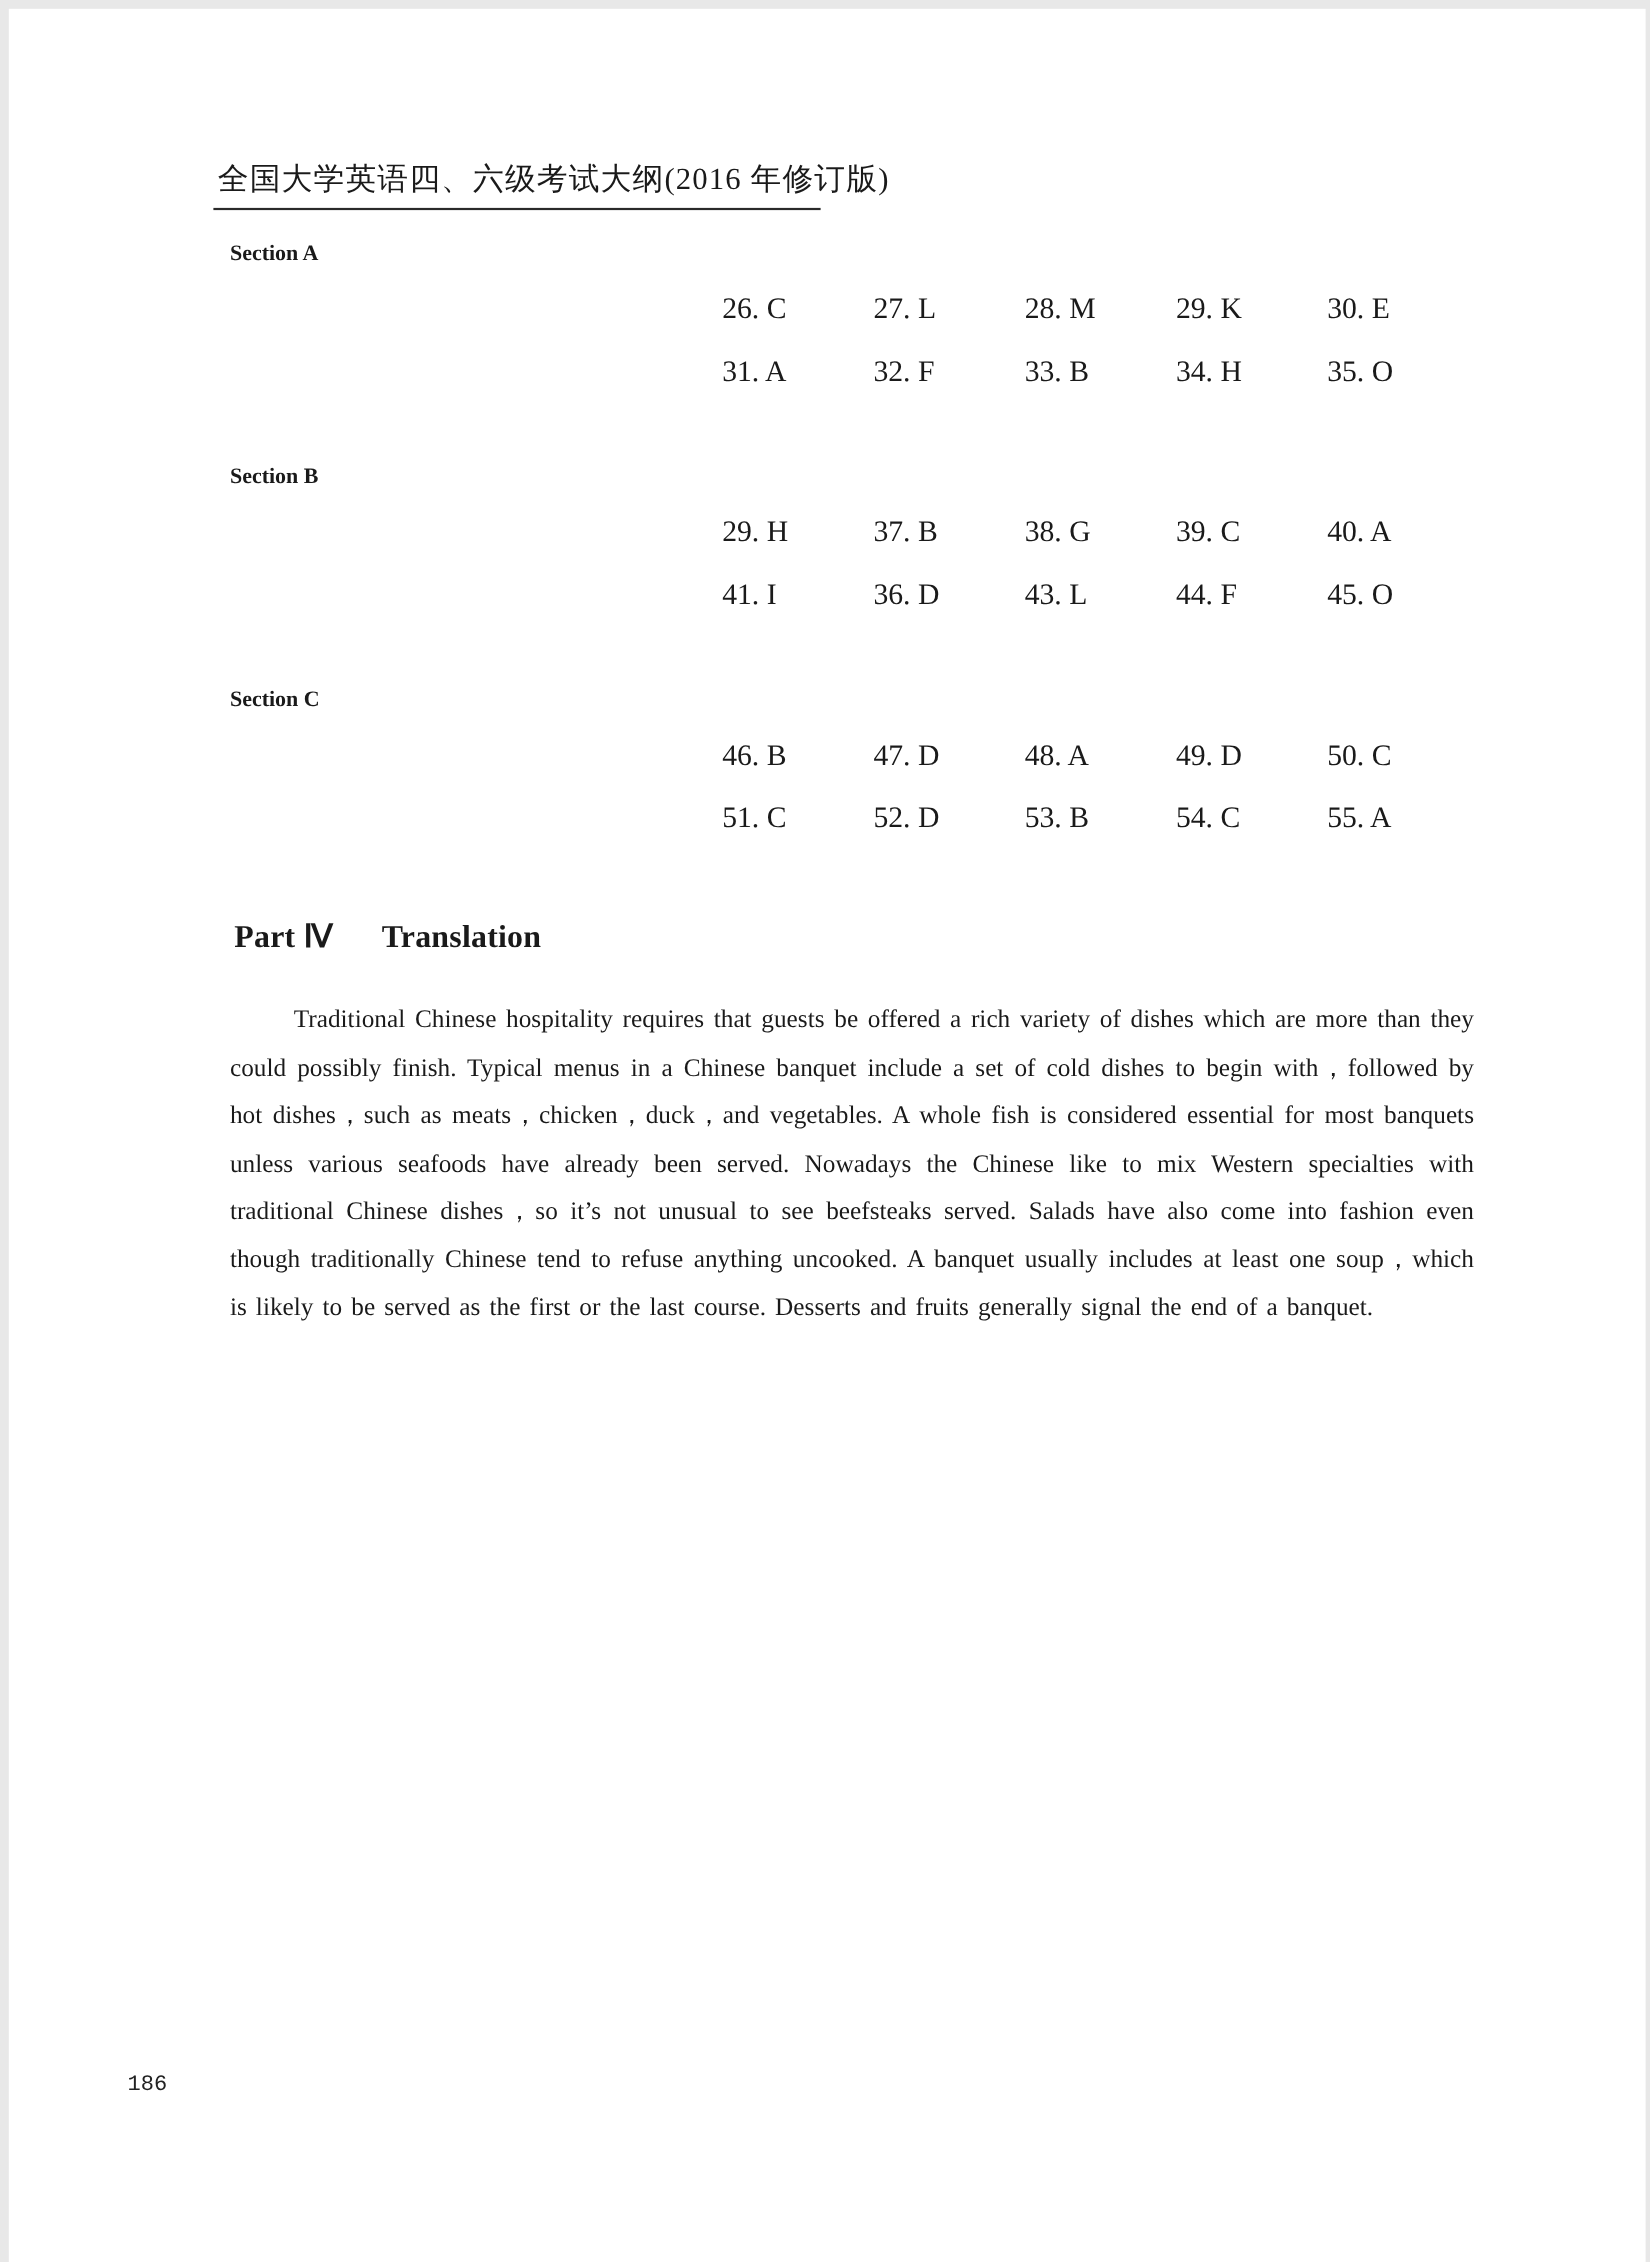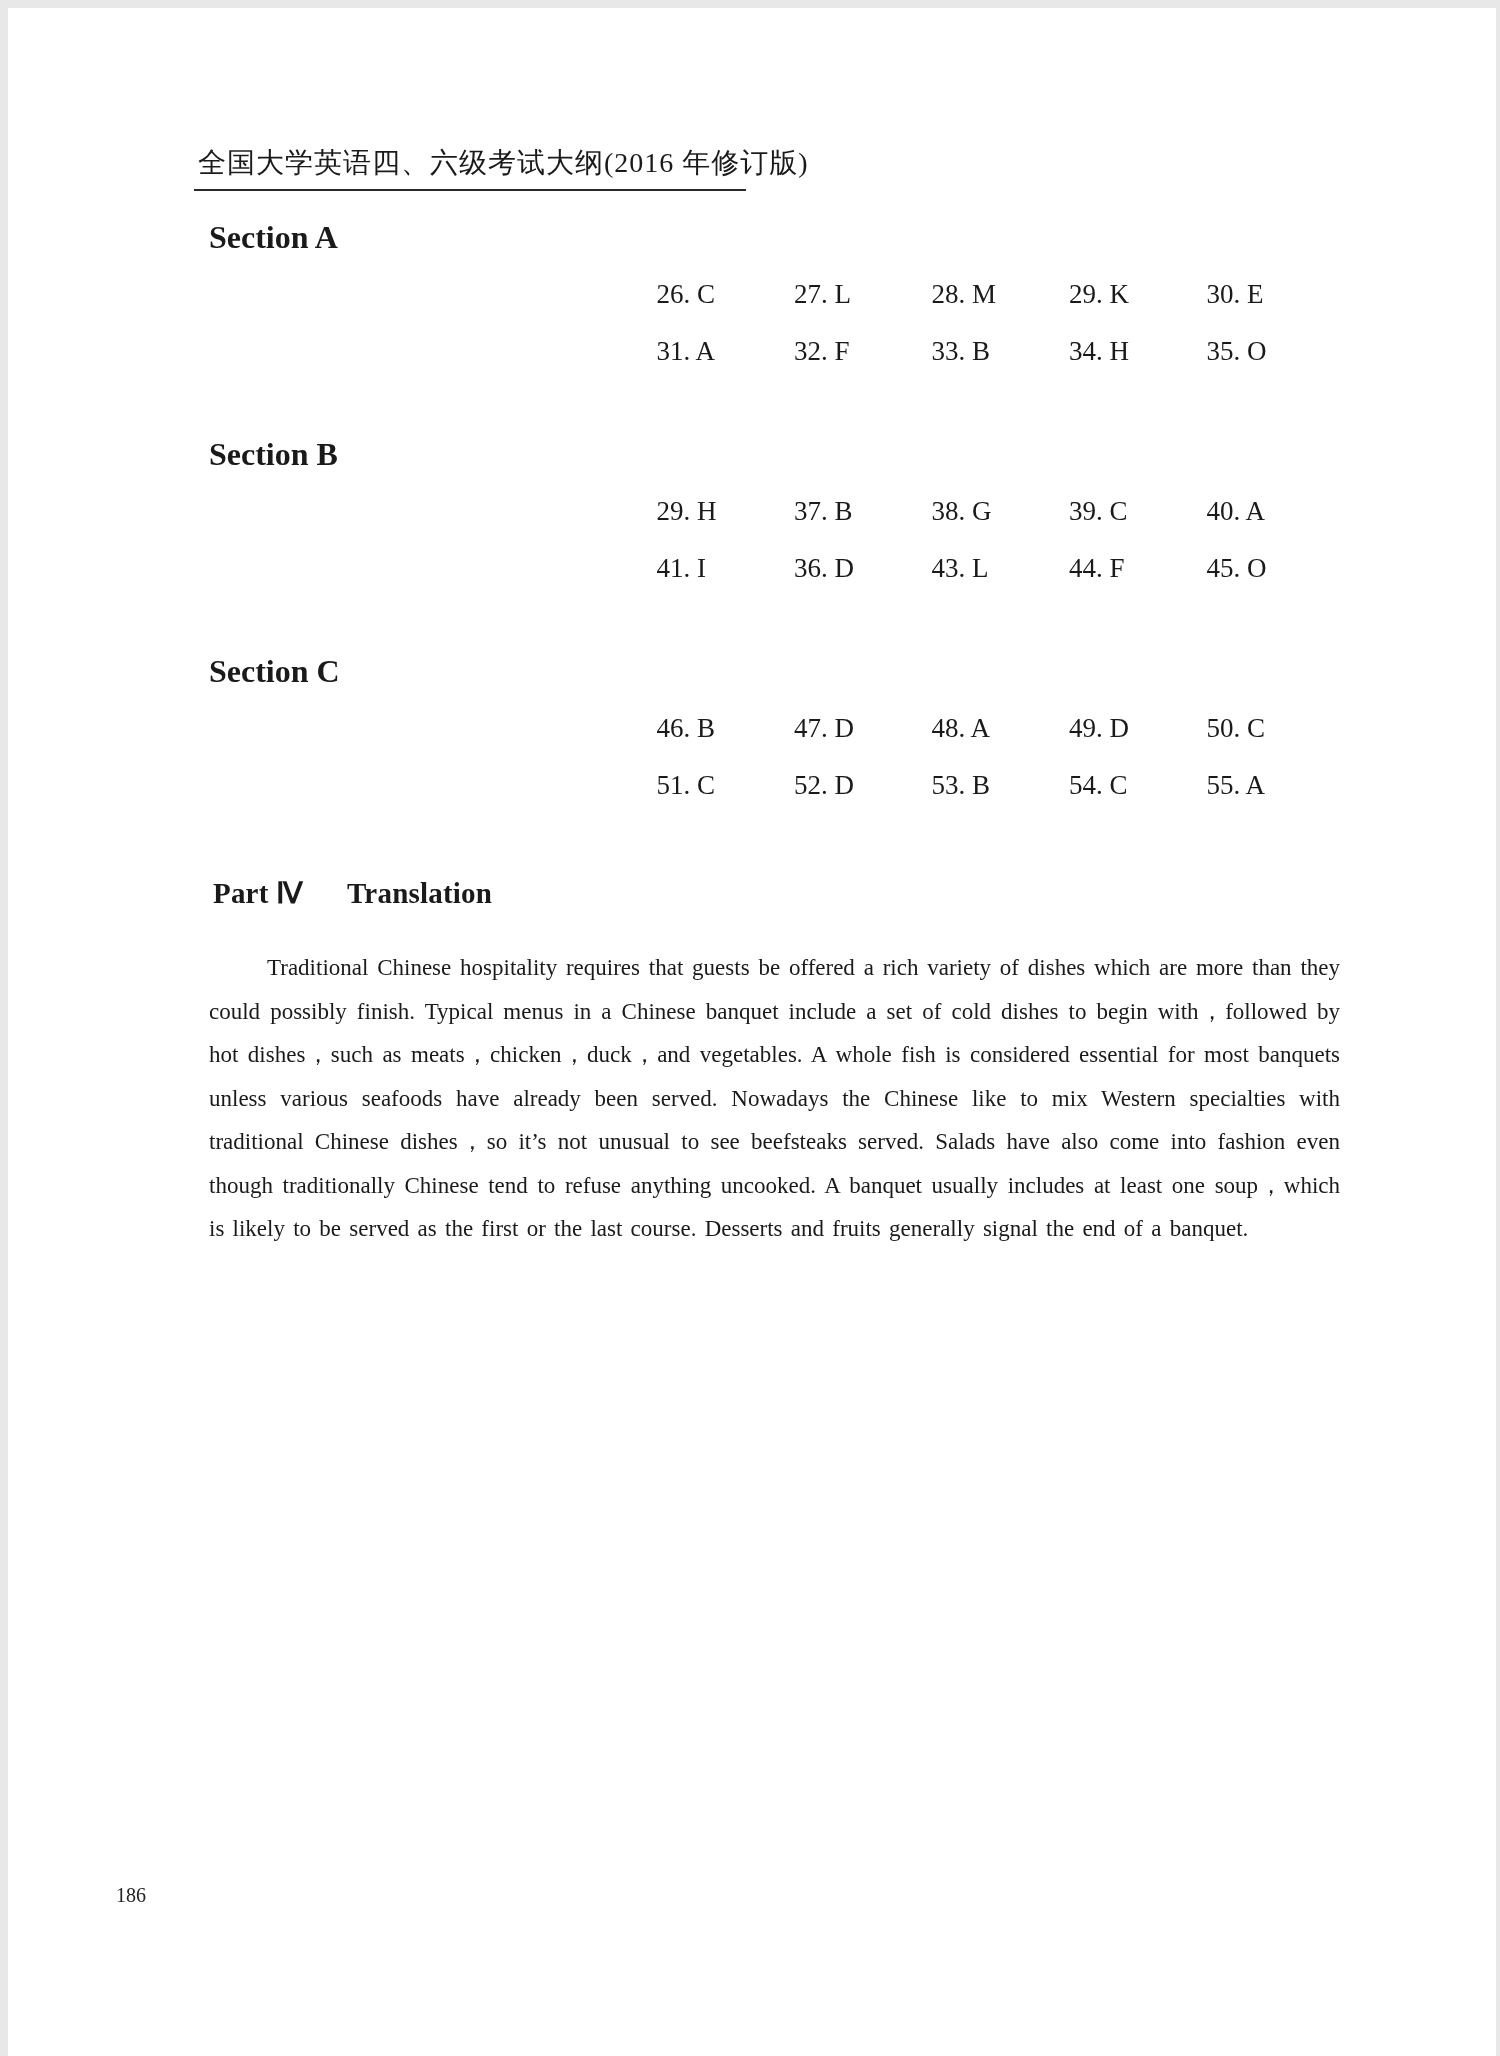--- a/index.html
+++ b/index.html
@@ -34,21 +34,21 @@
   }
   .part-heading {
     font-weight: bold;
     font-size: 29px;
     margin-top: 33px;
     letter-spacing: 0.2px;
   }
   .part-heading .part-label { margin-right: 36px; }
   .section-heading {
     font-weight: bold;
-    font-size: 32px;
+    font-size: 20px;
     margin-top: 24px;
   }
   .sec-gap { margin-top: 58px; }
   .answer-row {
     display: flex;
     margin-top: 12px;
     height: 45px;
     align-items: center;
     justify-content: flex-end;
   }
@@ -64,21 +64,21 @@
     line-height: 43.5px;
     text-align: justify;
     text-align-last: left;
     text-indent: 58px;
     word-spacing: 2.5px;
   }
   .page-number {
     position: absolute;
     left: 104px;
     top: 1872px;
-    font-family: Liberation Serif, serif;
+    font-family: Liberation Mono, monospace;
     font-size: 20px;
     color: #222222;
   }
 </style>
 </head>
 <body>
 
 <div class="page">
   <div class="content">
 

